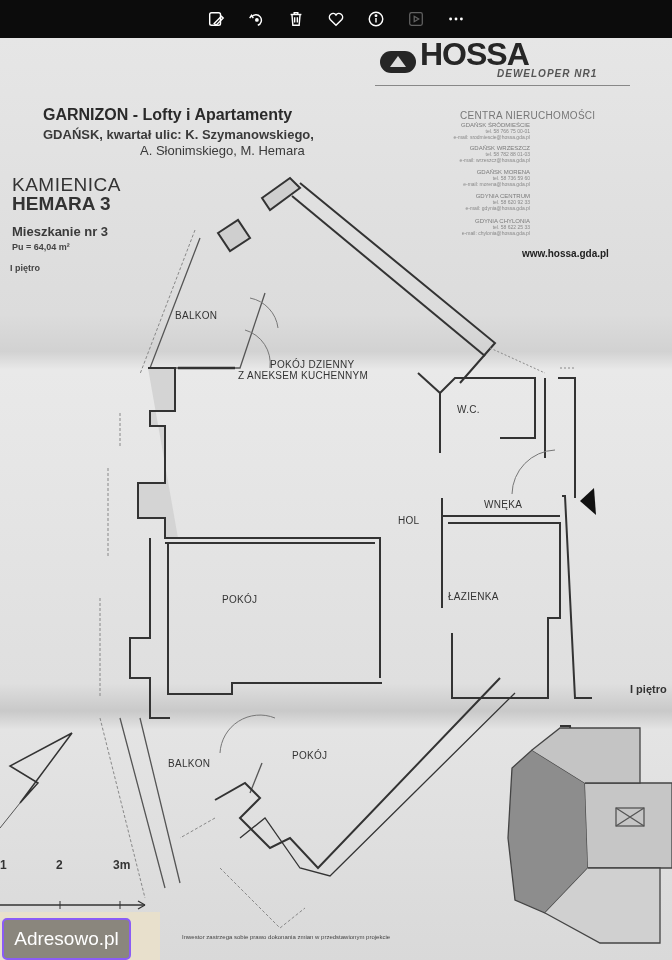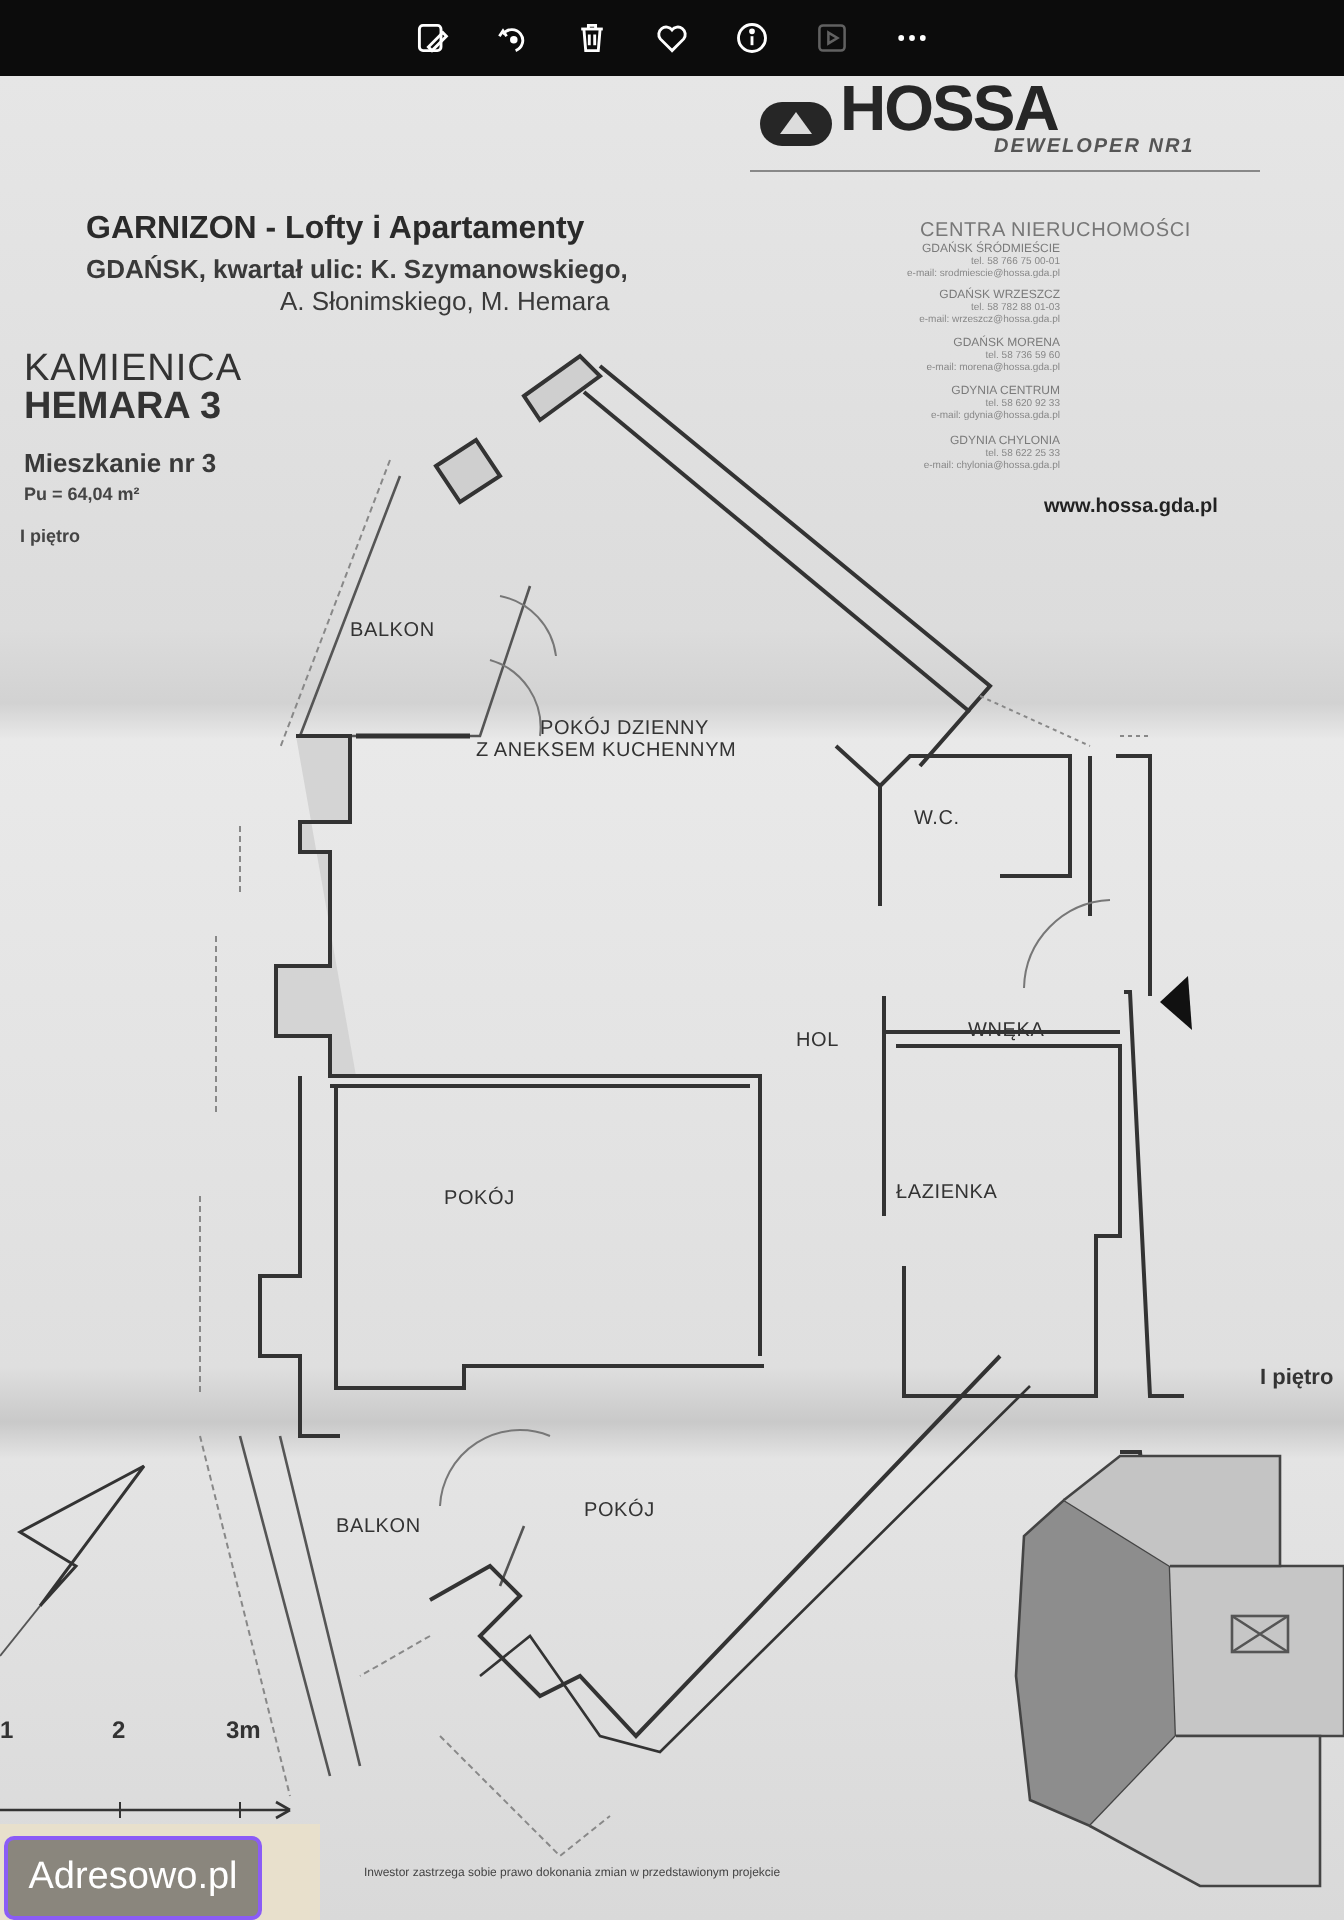--- a/index.html
+++ b/index.html
@@ -196,21 +196,21 @@
     <div>tel. 58 622 25 33</div>
     <div>e-mail: chylonia@hossa.gda.pl</div>
   </div>
   <div class="t www">www.hossa.gda.pl</div>
 
   <div class="t room" style="left:175px;top:272px">BALKON</div>
   <div class="t room" style="left:270px;top:321px">POKÓJ DZIENNY</div>
   <div class="t room" style="left:238px;top:332px">Z ANEKSEM KUCHENNYM</div>
   <div class="t room" style="left:457px;top:366px">W.C.</div>
   <div class="t room" style="left:398px;top:477px">HOL</div>
-  <div class="t room" style="left:484px;top:472px">WNĘKA</div>
+  <div class="t room" style="left:484px;top:461px">WNĘKA</div>
   <div class="t room" style="left:222px;top:556px">POKÓJ</div>
   <div class="t room" style="left:448px;top:553px">ŁAZIENKA</div>
   <div class="t room" style="left:168px;top:720px">BALKON</div>
   <div class="t room" style="left:292px;top:712px">POKÓJ</div>
 
   <div class="t pietro2">I piętro</div>
 
   <div class="t scale-lbl" style="left:0px;top:820px">1</div>
   <div class="t scale-lbl" style="left:56px;top:820px">2</div>
   <div class="t scale-lbl" style="left:113px;top:820px">3m</div>

